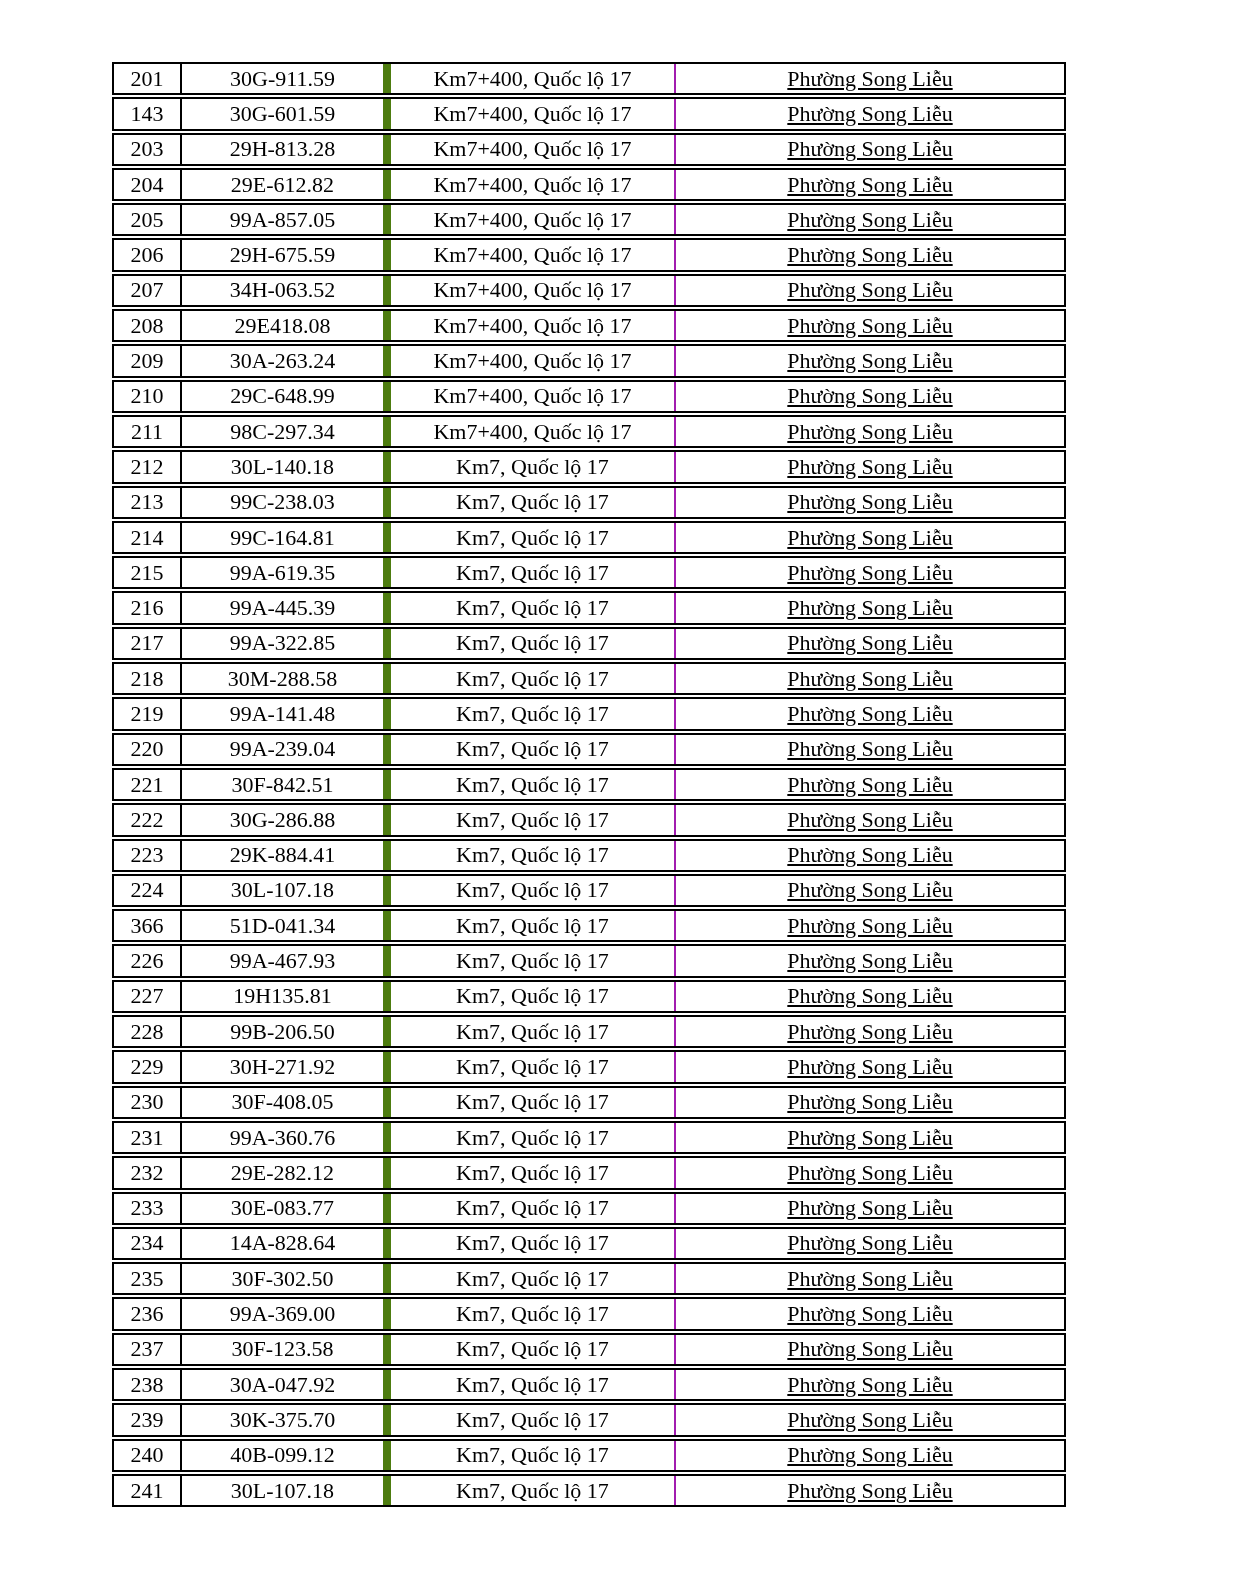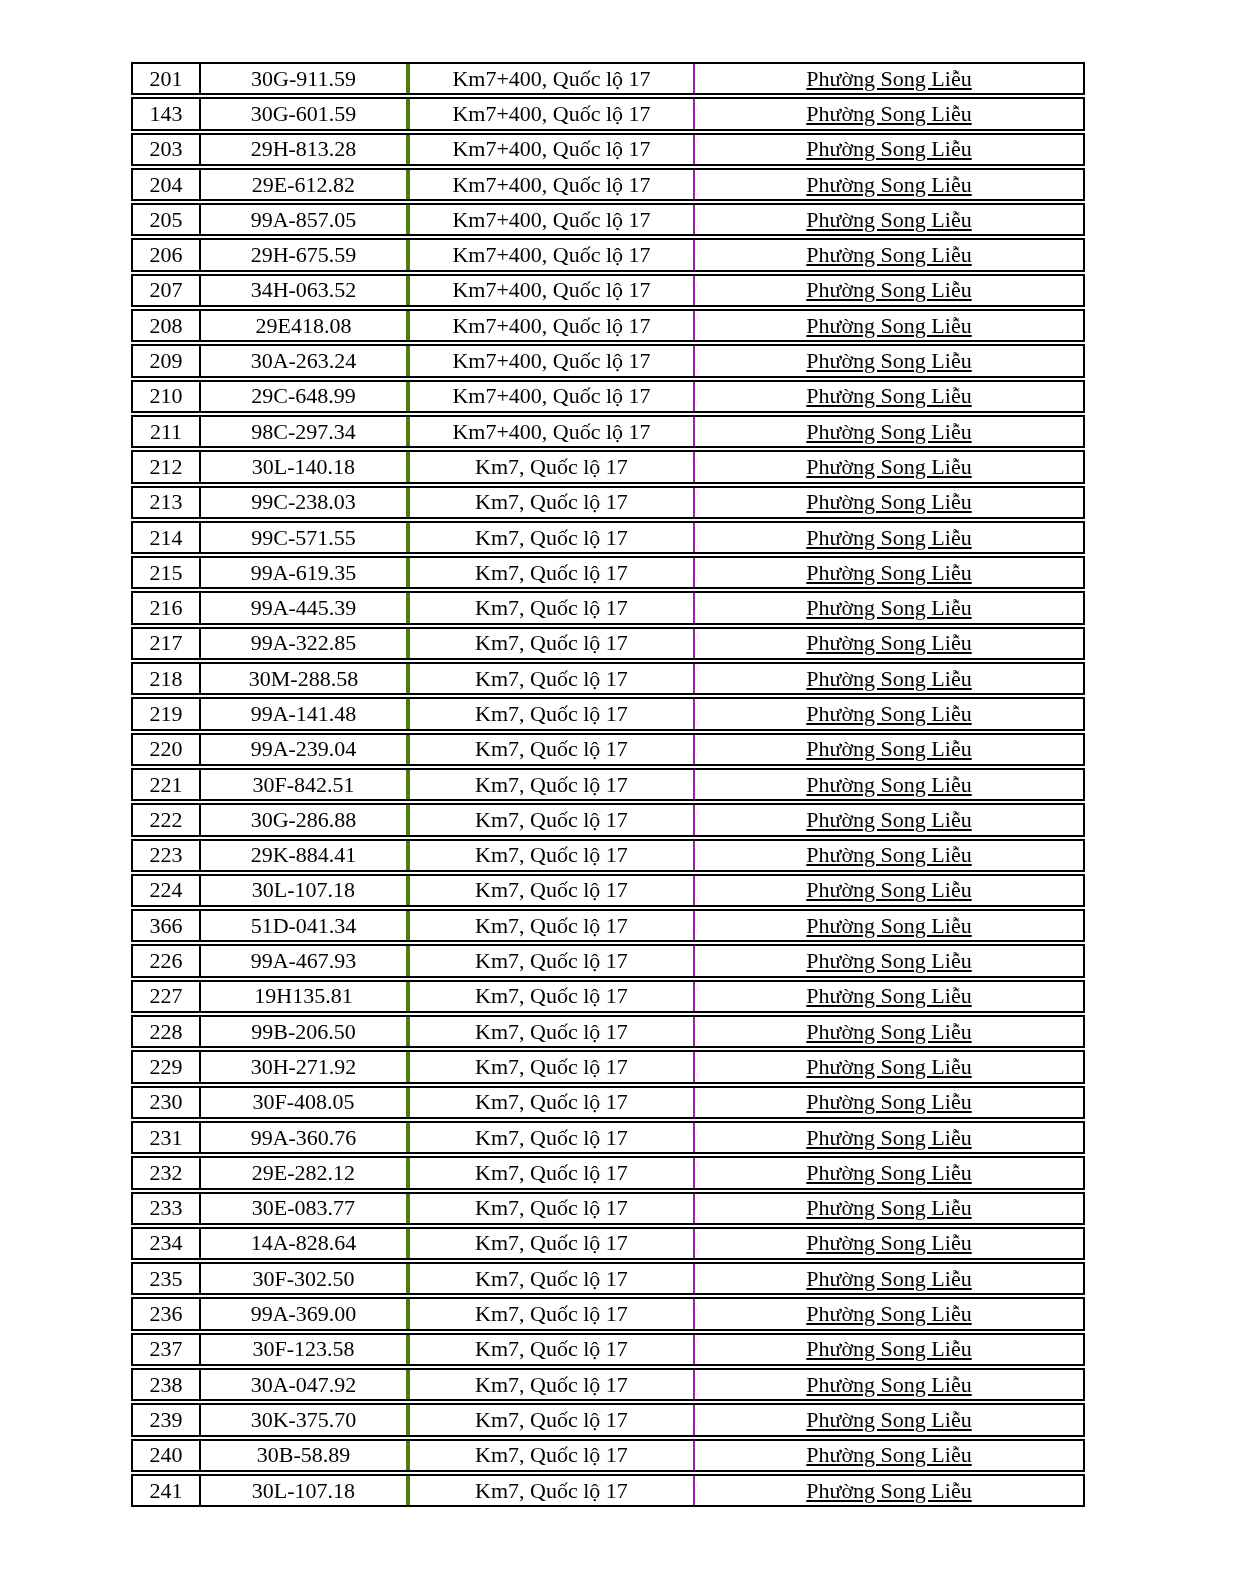--- a/index.html
+++ b/index.html
@@ -9,21 +9,21 @@
   }
   body {
     width: 1240px;
     height: 1569px;
     position: relative;
     font-family: "Liberation Serif", "DejaVu Serif", serif;
     color: #000000;
   }
   .doc-table {
     position: absolute;
-    left: 131px;
+    left: 112px;
     top: 62px;
     width: 954px;
   }
   .t-row {
     box-sizing: border-box;
     height: 33.3px;
     border: 2px solid #000000;
     margin-bottom: 2px;
     display: flex;
     align-items: stretch;
@@ -34,21 +34,21 @@
     box-sizing: border-box;
     display: flex;
     align-items: center;
     justify-content: center;
     font-size: 22px;
     line-height: 1;
     white-space: nowrap;
     overflow: hidden;
   }
   .c-stt      { flex: 0 0 68px;  border-right: 2px solid #000000; }
-  .c-plate    { flex: 0 0 209px; border-right: 4px solid #4d7c0f; }
+  .c-plate    { flex: 0 0 209px; border-right: 8px solid #4d7c0f; }
   .c-location { flex: 0 0 285px; border-right: 2px solid #a21caf; }
   .c-ward     { flex: 1 1 auto; text-decoration: underline; }
 </style>
 </head>
 <body>
 
 <div class="doc-table">
   <div class="t-row">
     <div class="t-cell c-stt">201</div>
     <div class="t-cell c-plate">30G-911.59</div>
@@ -135,21 +135,21 @@
 
   <div class="t-row">
     <div class="t-cell c-stt">213</div>
     <div class="t-cell c-plate">99C-238.03</div>
     <div class="t-cell c-location">Km7, Quốc lộ 17</div>
     <div class="t-cell c-ward">Phường Song Liễu</div>
   </div>
 
   <div class="t-row">
     <div class="t-cell c-stt">214</div>
-    <div class="t-cell c-plate">99C-571.55</div>
+    <div class="t-cell c-plate">99C-164.81</div>
     <div class="t-cell c-location">Km7, Quốc lộ 17</div>
     <div class="t-cell c-ward">Phường Song Liễu</div>
   </div>
 
   <div class="t-row">
     <div class="t-cell c-stt">215</div>
     <div class="t-cell c-plate">99A-619.35</div>
     <div class="t-cell c-location">Km7, Quốc lộ 17</div>
     <div class="t-cell c-ward">Phường Song Liễu</div>
   </div>
@@ -317,21 +317,21 @@
 
   <div class="t-row">
     <div class="t-cell c-stt">239</div>
     <div class="t-cell c-plate">30K-375.70</div>
     <div class="t-cell c-location">Km7, Quốc lộ 17</div>
     <div class="t-cell c-ward">Phường Song Liễu</div>
   </div>
 
   <div class="t-row">
     <div class="t-cell c-stt">240</div>
-    <div class="t-cell c-plate">30B-58.89</div>
+    <div class="t-cell c-plate">40B-099.12</div>
     <div class="t-cell c-location">Km7, Quốc lộ 17</div>
     <div class="t-cell c-ward">Phường Song Liễu</div>
   </div>
 
   <div class="t-row">
     <div class="t-cell c-stt">241</div>
     <div class="t-cell c-plate">30L-107.18</div>
     <div class="t-cell c-location">Km7, Quốc lộ 17</div>
     <div class="t-cell c-ward">Phường Song Liễu</div>
   </div>

